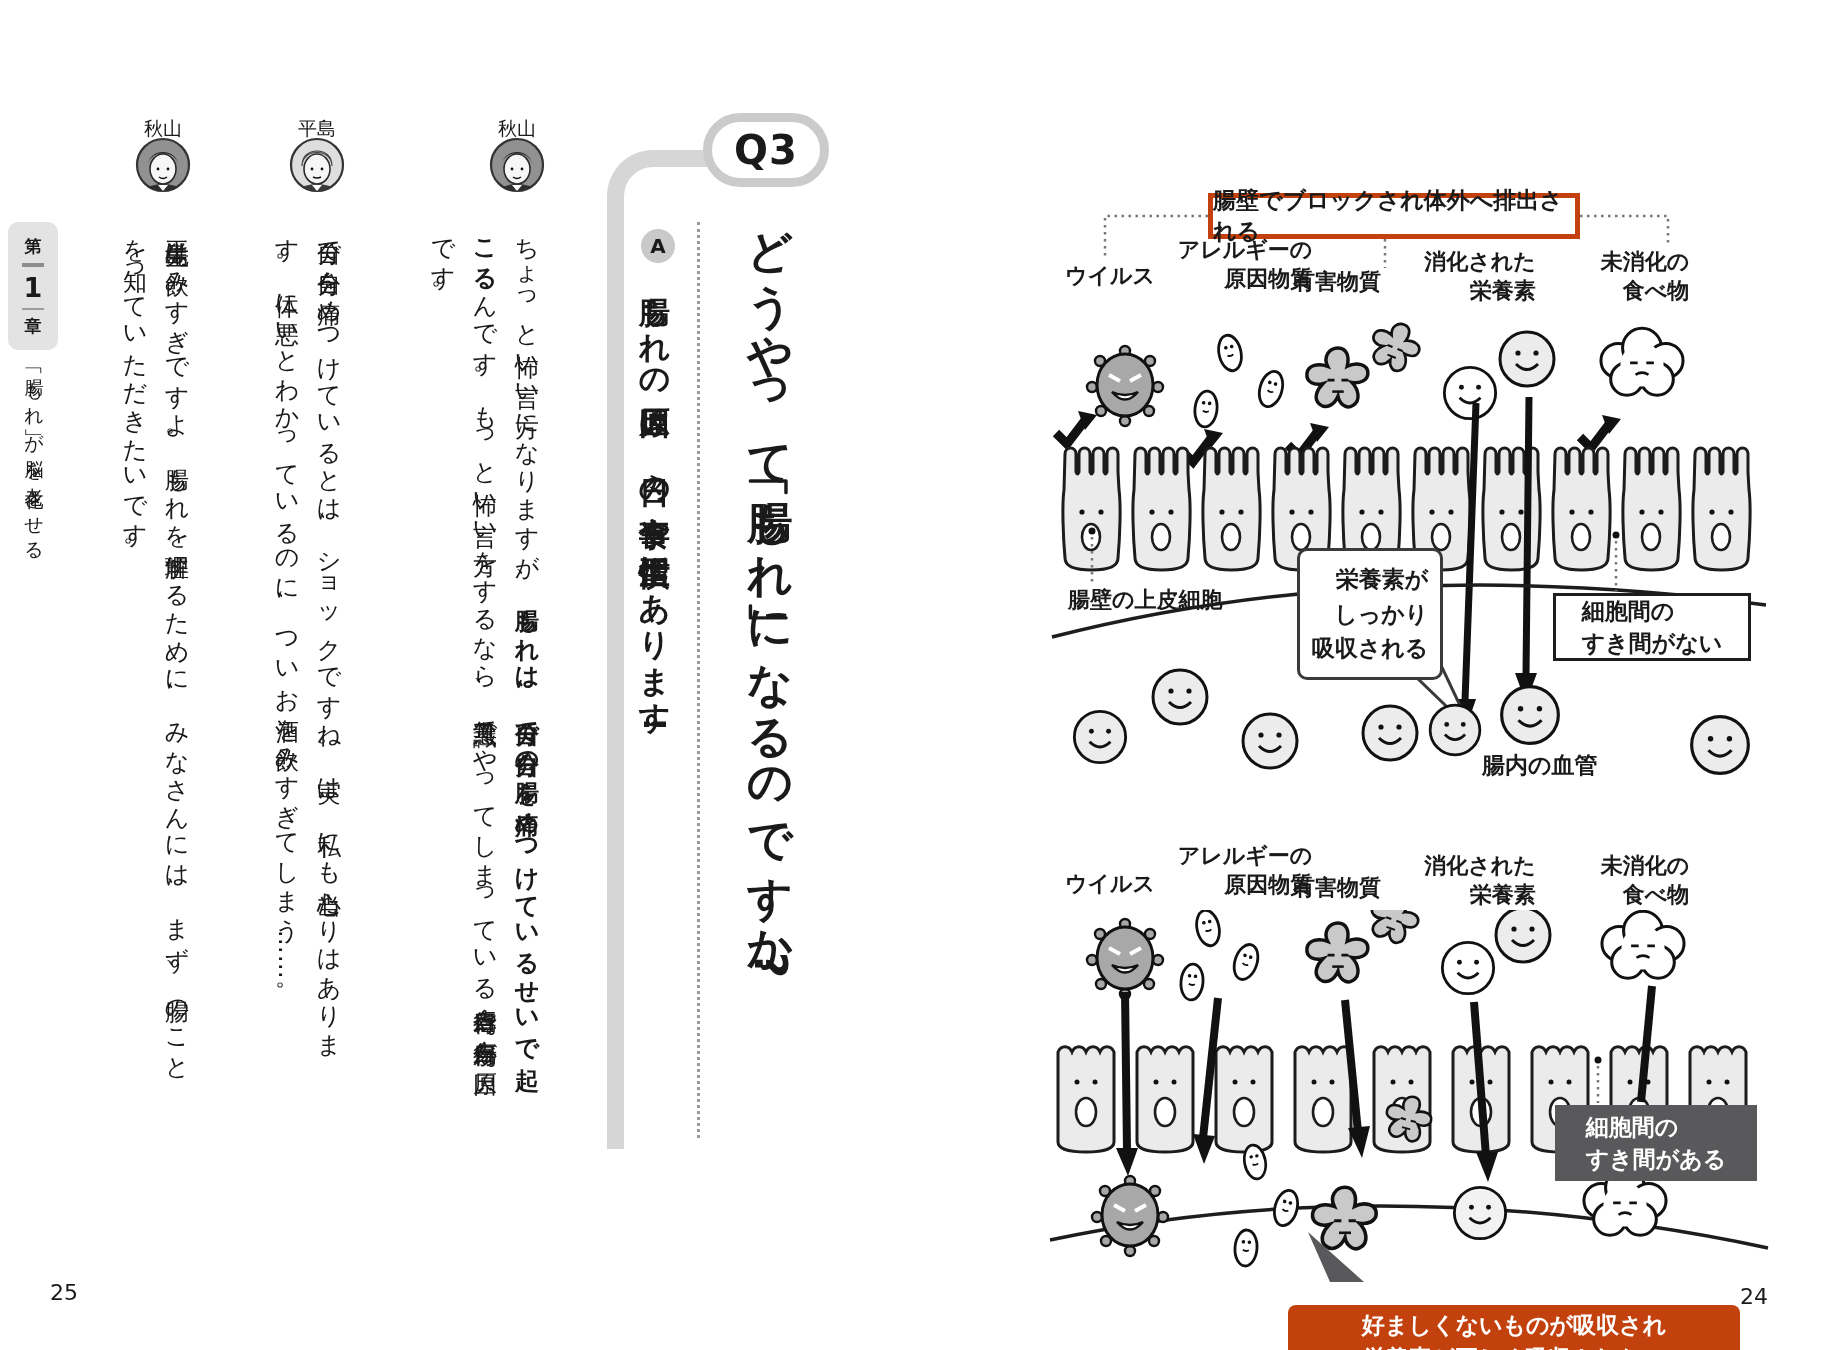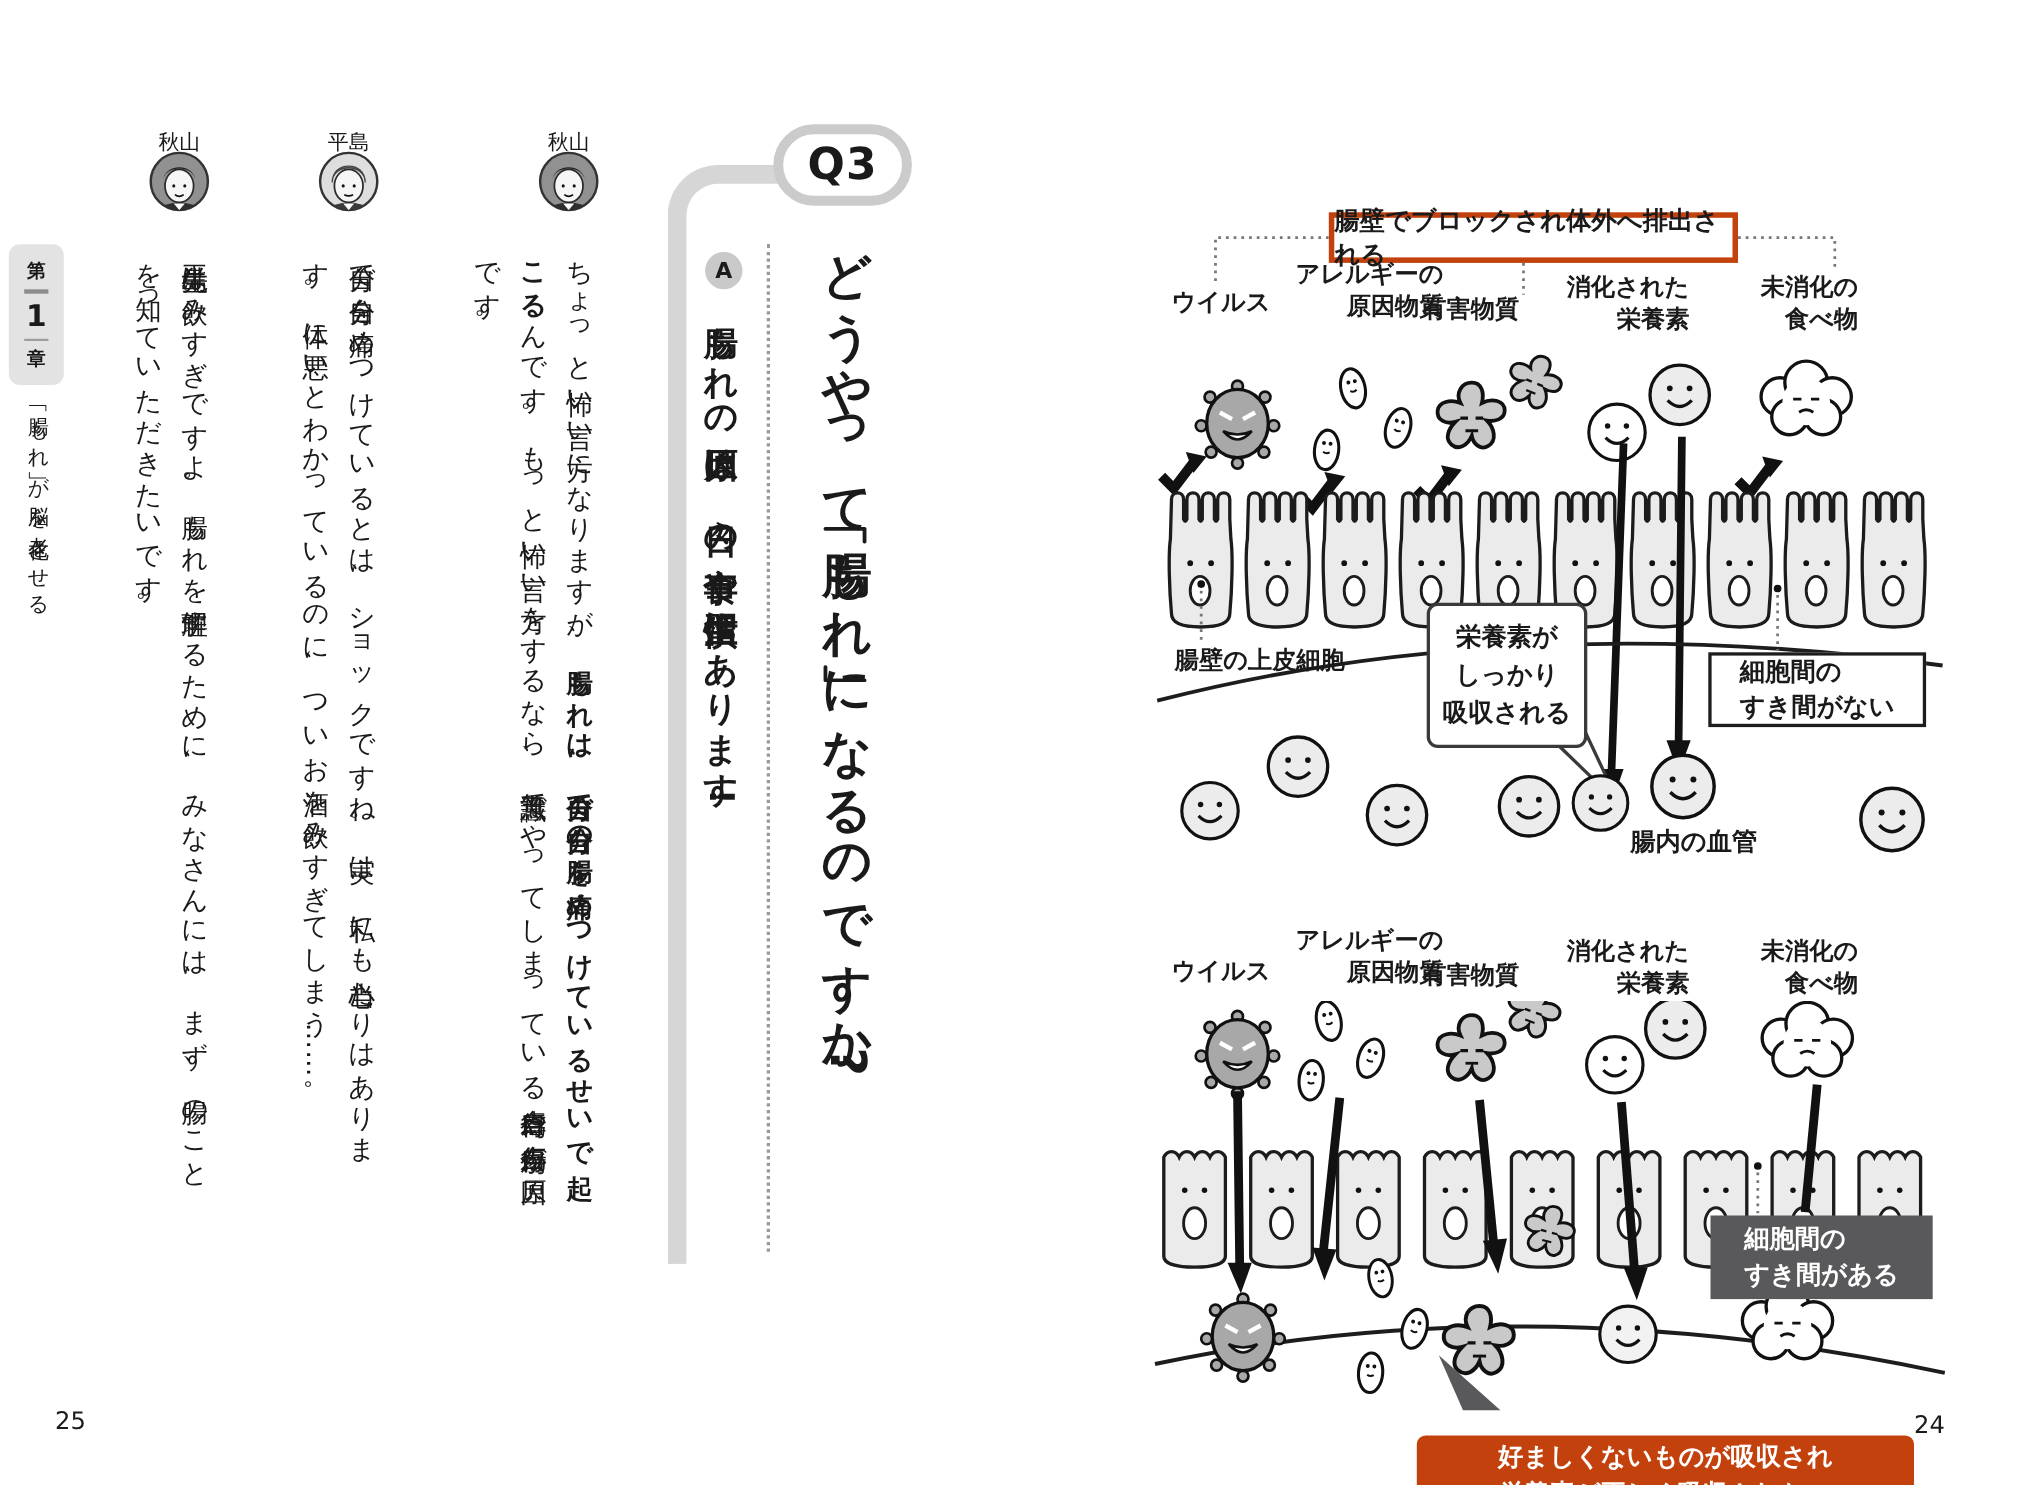--- a/index.html
+++ b/index.html
@@ -69,21 +69,21 @@
     font-size:23px;font-weight:700;
   }
   .plabel{
     transform:translateX(-50%);text-align:right;font-size:22px;font-weight:700;
     line-height:1.3;white-space:pre-line;
   }
   .thin-label{font-size:22px;font-weight:700;}
   .absorb-bubble{
     left:257px;top:458px;width:146px;height:132px;background:#fff;border:3.5px solid #3a3a3a;
     border-radius:10px;box-sizing:border-box;display:flex;align-items:center;justify-content:center;
-    text-align:center;font-size:23px;font-weight:700;line-height:1.5;white-space:pre-line;
+    text-align:right;font-size:23px;font-weight:700;line-height:1.5;white-space:pre-line;
   }
   .nogap-box{
     left:513px;top:503px;width:198px;height:68px;background:#fff;border:3px solid #1d1d1d;
     box-sizing:border-box;display:flex;align-items:center;justify-content:center;
     font-size:23px;font-weight:700;line-height:1.4;white-space:pre-line;
   }
   .vessel-label{left:442px;top:660px;width:140px;font-size:23px;font-weight:600;}
   .gap-box-dark{
     left:515px;top:1015px;width:202px;height:76px;background:#59595b;color:#fff;
     display:flex;align-items:center;justify-content:center;

